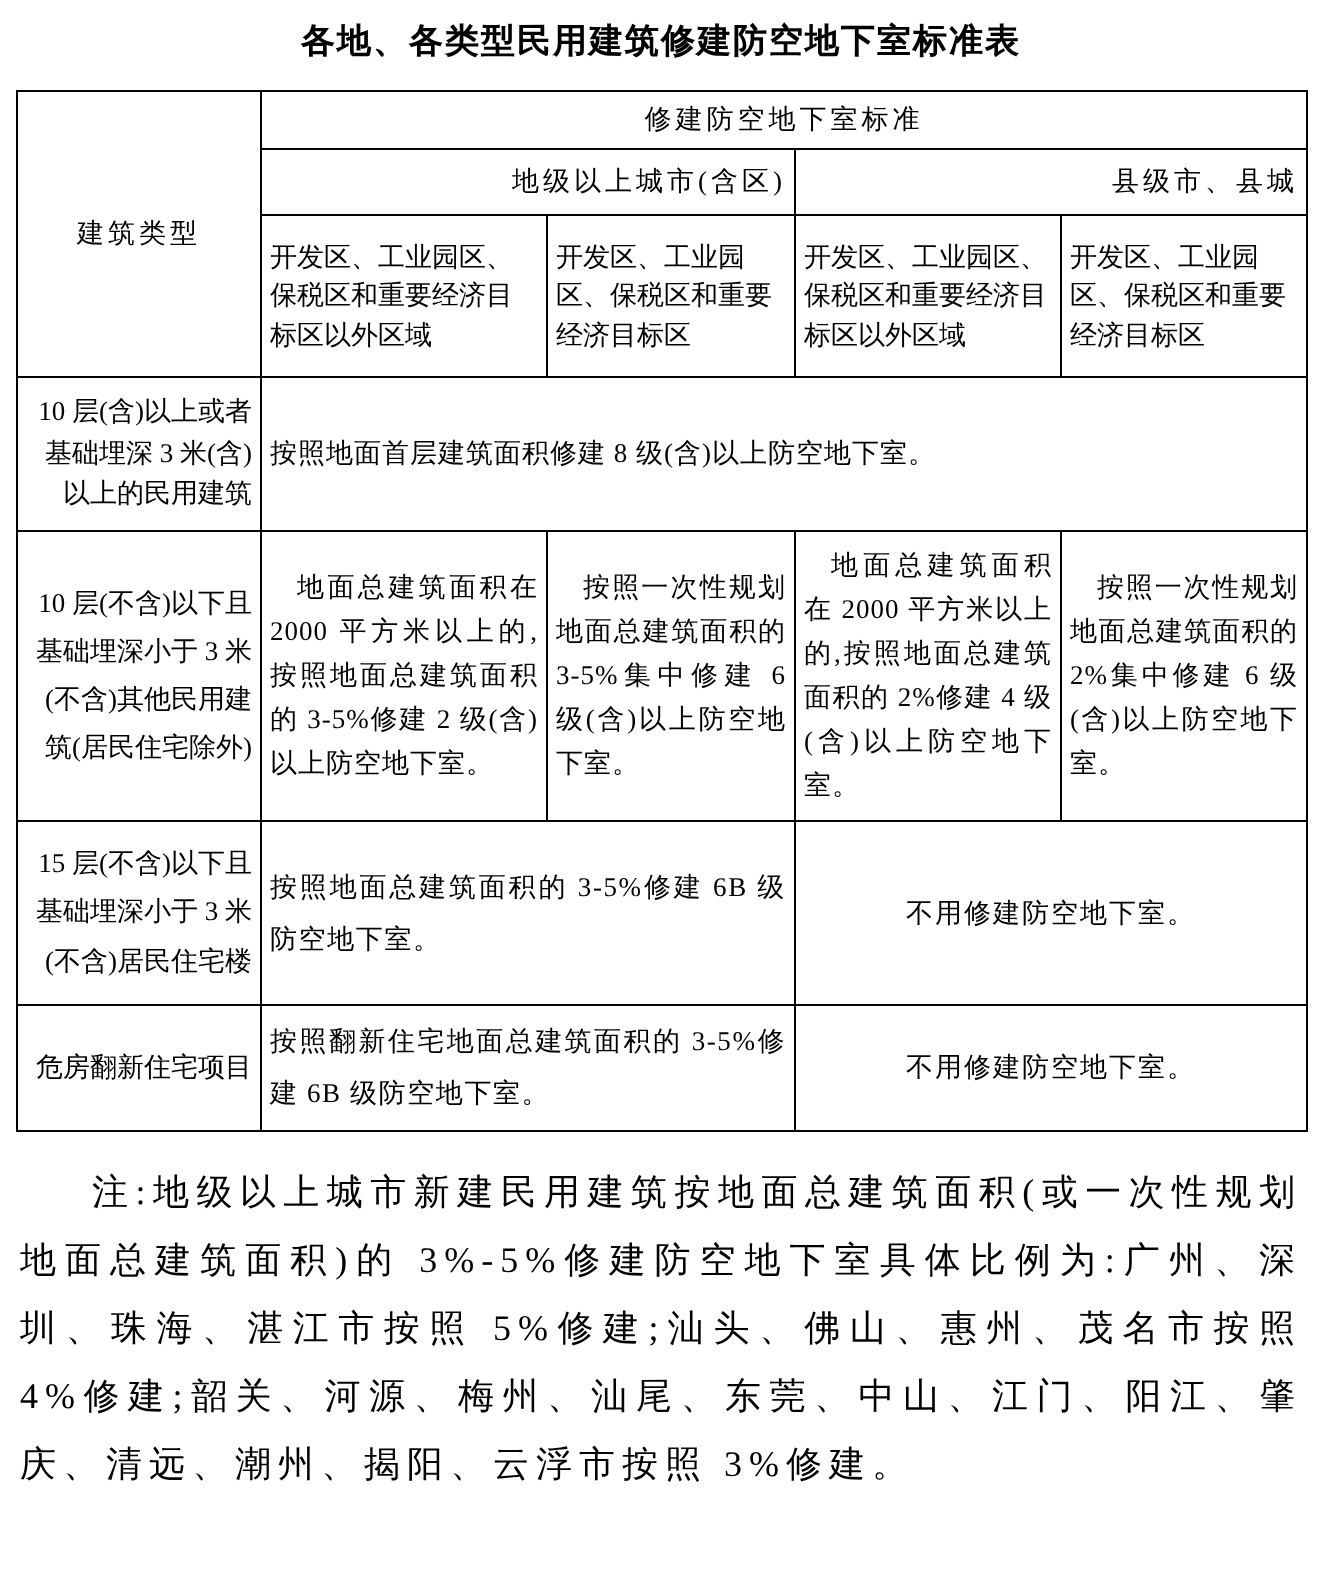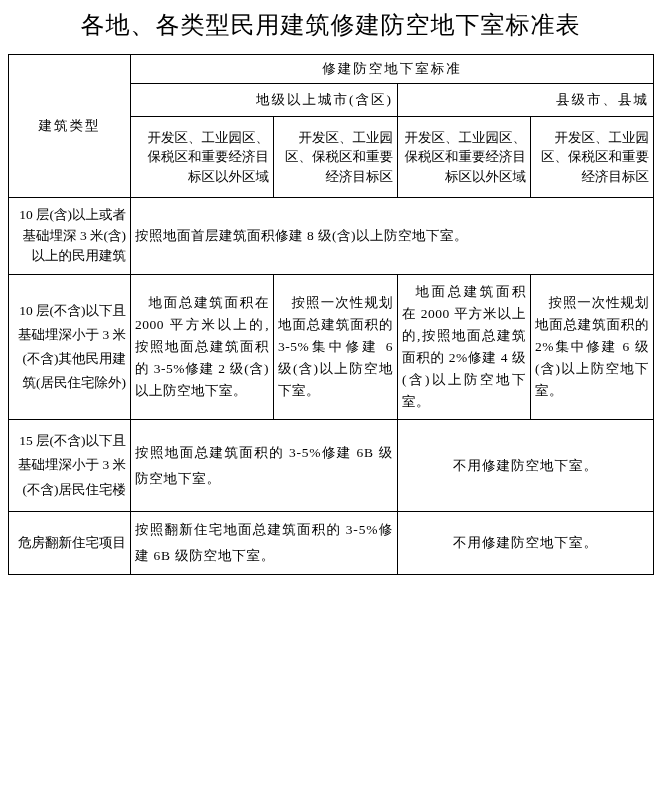--- a/index.html
+++ b/index.html
@@ -7,43 +7,43 @@
     width:661px;height:792px;
     background:#ffffff;color:#000000;
     font-family:"Liberation Serif","DejaVu Serif",serif;
     overflow:hidden;
   }
   .page{width:661px;height:792px;position:relative;}
   .title{
     padding-top:9px;
     text-align:center;
     font-family:"Liberation Sans","DejaVu Sans",sans-serif;
-    font-weight:normal;
-    font-size:24px;
+    font-weight:bold;
+    font-size:17px;
     letter-spacing:1px;
   }
   table.std{
     border-collapse:collapse;
     table-layout:fixed;
     width:645px;
     margin:13px 0 0 8px;
   }
   table.std th, table.std td{
     border:1px solid #000;
     font-weight:normal;
     font-size:13.5px;
     vertical-align:middle;
     padding:2px 4px;
     word-break:break-all;
   }
   col.c1{width:122px;} col.c2{width:143px;} col.c3{width:124px;}
   col.c4{width:133px;} col.c5{width:123px;}
   .hr1 th{height:24px;text-align:center;letter-spacing:2px;margin-left:14px;}
   .hr2 th{height:28px;text-align:right;letter-spacing:2px;}
-  .hr3 th{height:76px;text-align:right;line-height:1.42;padding:2px 3px;margin-left:10px;}
+  .hr3 th{height:76px;text-align:left;line-height:1.42;padding:2px 3px;margin-left:10px;}
   td.typecell{
     text-align:right;
     line-height:1.55;
     padding:3px 4px 3px 6px;
   }
   tr.r2 td.typecell, tr.r3 td.typecell{line-height:1.78;}
   td.rule-left{
     text-align:left;
     padding-left:9px;
     letter-spacing:0.5px;
@@ -126,14 +126,15 @@
       </tr>
 
       <tr class="r4">
         <td class="typecell">危房翻新住宅项目</td>
         <td colspan="2" class="rule-wrap">按照翻新住宅地面总建筑面积的 3-5%修建 6B 级防空地下室。</td>
         <td colspan="2" class="rule-center">不用修建防空地下室。</td>
       </tr>
     </tbody>
   </table>
 
+  <p class="note">注:地级以上城市新建民用建筑按地面总建筑面积(或一次性规划地面总建筑面积)的 3%-5%修建防空地下室具体比例为:广州、深圳、珠海、湛江市按照 5%修建;汕头、佛山、惠州、茂名市按照 4%修建;韶关、河源、梅州、汕尾、东莞、中山、江门、阳江、肇庆、清远、潮州、揭阳、云浮市按照 3%修建。</p>
 
 </div>
 
 </body></html>

